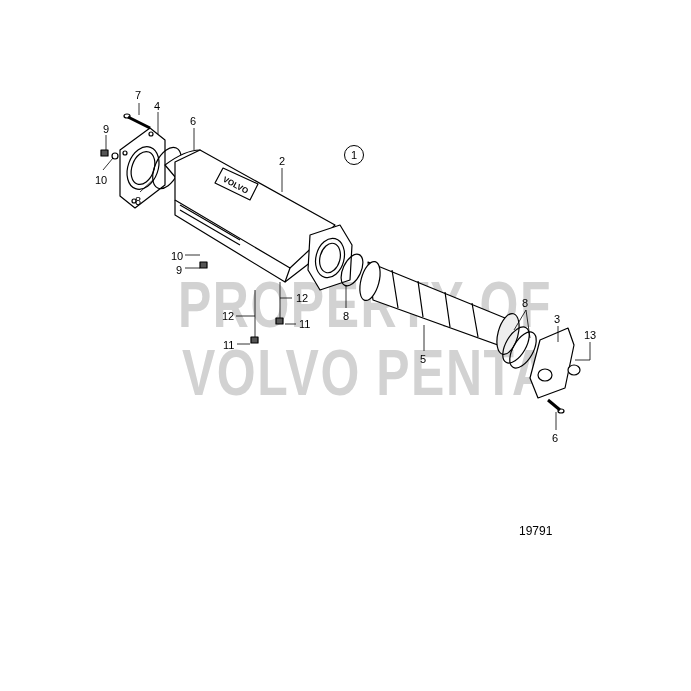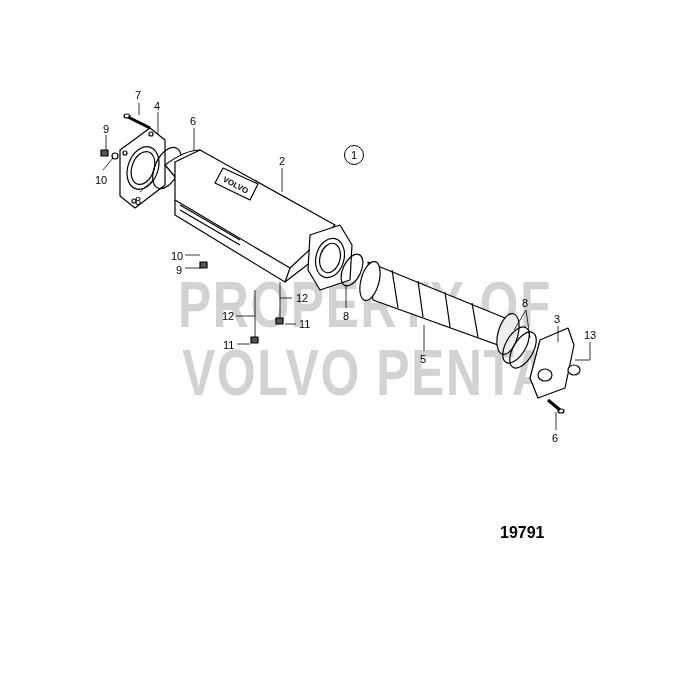--- a/index.html
+++ b/index.html
@@ -8,21 +8,21 @@
   .canvas { position: absolute; left: 0; top: 0; width: 691px; height: 691px; }
   .watermark { position: absolute; font-family: "Liberation Sans", sans-serif; font-weight: bold;
                color: #d2d2d2; letter-spacing: 2px; transform: scaleX(0.78); transform-origin: left top;
                white-space: nowrap; }
   .wm1 { left: 178px; top: 268px; font-size: 64px; }
   .wm2 { left: 182px; top: 336px; font-size: 64px; }
   .callout { position: absolute; font-size: 11px; color: #000; line-height: 1; }
   .ref-circle { position: absolute; left: 344px; top: 145px; width: 20px; height: 20px;
                 border: 1.5px solid #000; border-radius: 50%; box-sizing: border-box;
                 font-size: 11px; display: flex; align-items: center; justify-content: center; }
-  .drawing-number { position: absolute; left: 500px; top: 524px; font-size: 16px; font-weight: bold; }
+  .drawing-number { position: absolute; left: 519px; top: 524px; font-size: 12px; font-weight: normal; }
   svg { position: absolute; left: 0; top: 0; }
 </style>
 </head>
 <body>
 
 <div class="canvas">
 
   <div class="watermark wm1">PROPERTY OF</div>
   <div class="watermark wm2">VOLVO PENTA</div>
 

